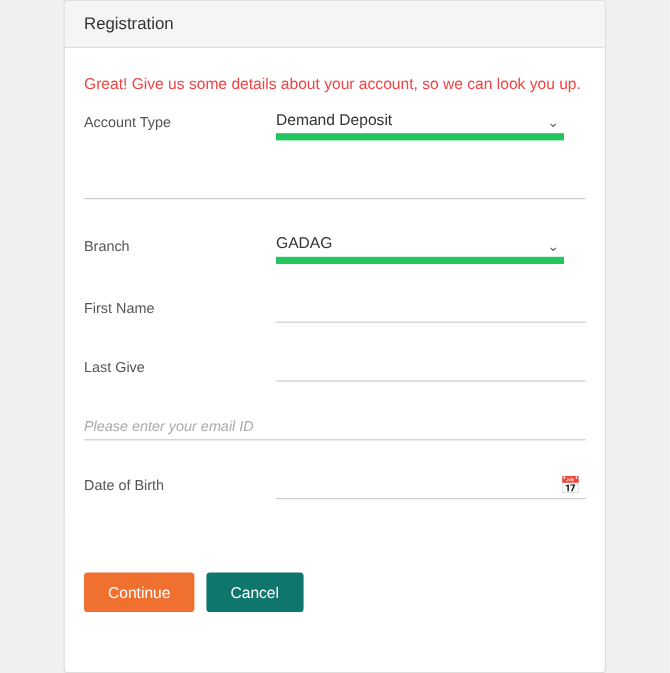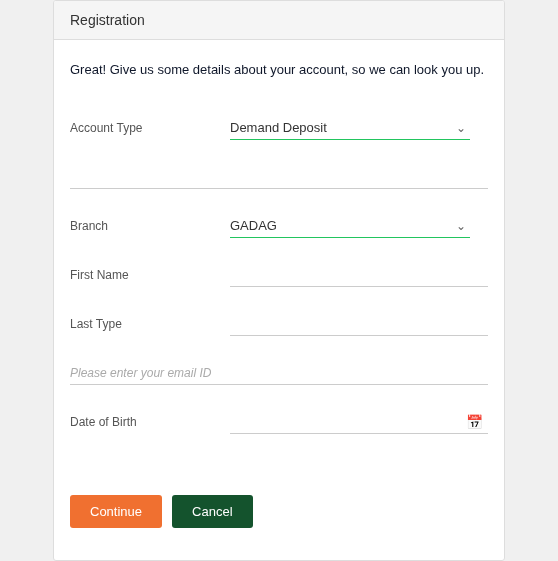--- a/index.html
+++ b/index.html
@@ -27,22 +27,22 @@
     .card-header-title {
       font-size: 14px;
       color: #333;
       font-weight: normal;
     }
     .card-body {
       padding: 20px 16px 20px 16px;
     }
     .intro-text {
       font-size: 13px;
-      color: #0f172a;
-      margin-bottom: 36px;
+      color: #ef4444;
+      margin-bottom: 8px;
       line-height: 1.5;
     }
     .form-row {
       display: flex;
       align-items: center;
       margin-bottom: 25px;
     }
     .form-label {
       width: 160px;
       font-size: 12px;
@@ -67,21 +67,21 @@
       font-style: italic;
       font-size: 12px;
     }
     .form-select-wrapper {
       position: relative;
       width: 240px;
     }
     .form-select {
       width: 100%;
       border: none;
-      border-bottom: 1px solid #22c55e;
+      border-bottom: 6px solid #22c55e;
       outline: none;
       font-size: 13px;
       padding: 4px 24px 4px 0;
       color: #333;
       background: transparent;
       appearance: none;
       -webkit-appearance: none;
       cursor: pointer;
     }
     .select-arrow {
@@ -125,21 +125,21 @@
     .btn-continue {
       background: #f07030;
       color: #fff;
       border: none;
       padding: 9px 20px;
       font-size: 13px;
       cursor: pointer;
       border-radius: 3px;
     }
     .btn-cancel {
-      background: #14532d;
+      background: #0f766e;
       color: #fff;
       border: none;
       padding: 9px 20px;
       font-size: 13px;
       cursor: pointer;
       border-radius: 3px;
     }
   </style>
 </head>
 <body>
@@ -184,21 +184,21 @@
 
 
     <div class="form-row">
       <label class="form-label">First Name</label>
       <div class="form-control-wrapper">
         <input type="text" class="form-input" style="">
       </div>
     </div>
 
     <div class="form-row">
-      <label class="form-label">Last Type</label>
+      <label class="form-label">Last Give</label>
       <div class="form-control-wrapper">
         <input type="text" class="form-input" style="">
       </div>
     </div>
 
     <div class="form-row">
       <div class="form-control-wrapper">
         <input type="email" class="form-input" placeholder="Please enter your email ID" style="">
       </div>
     </div>

